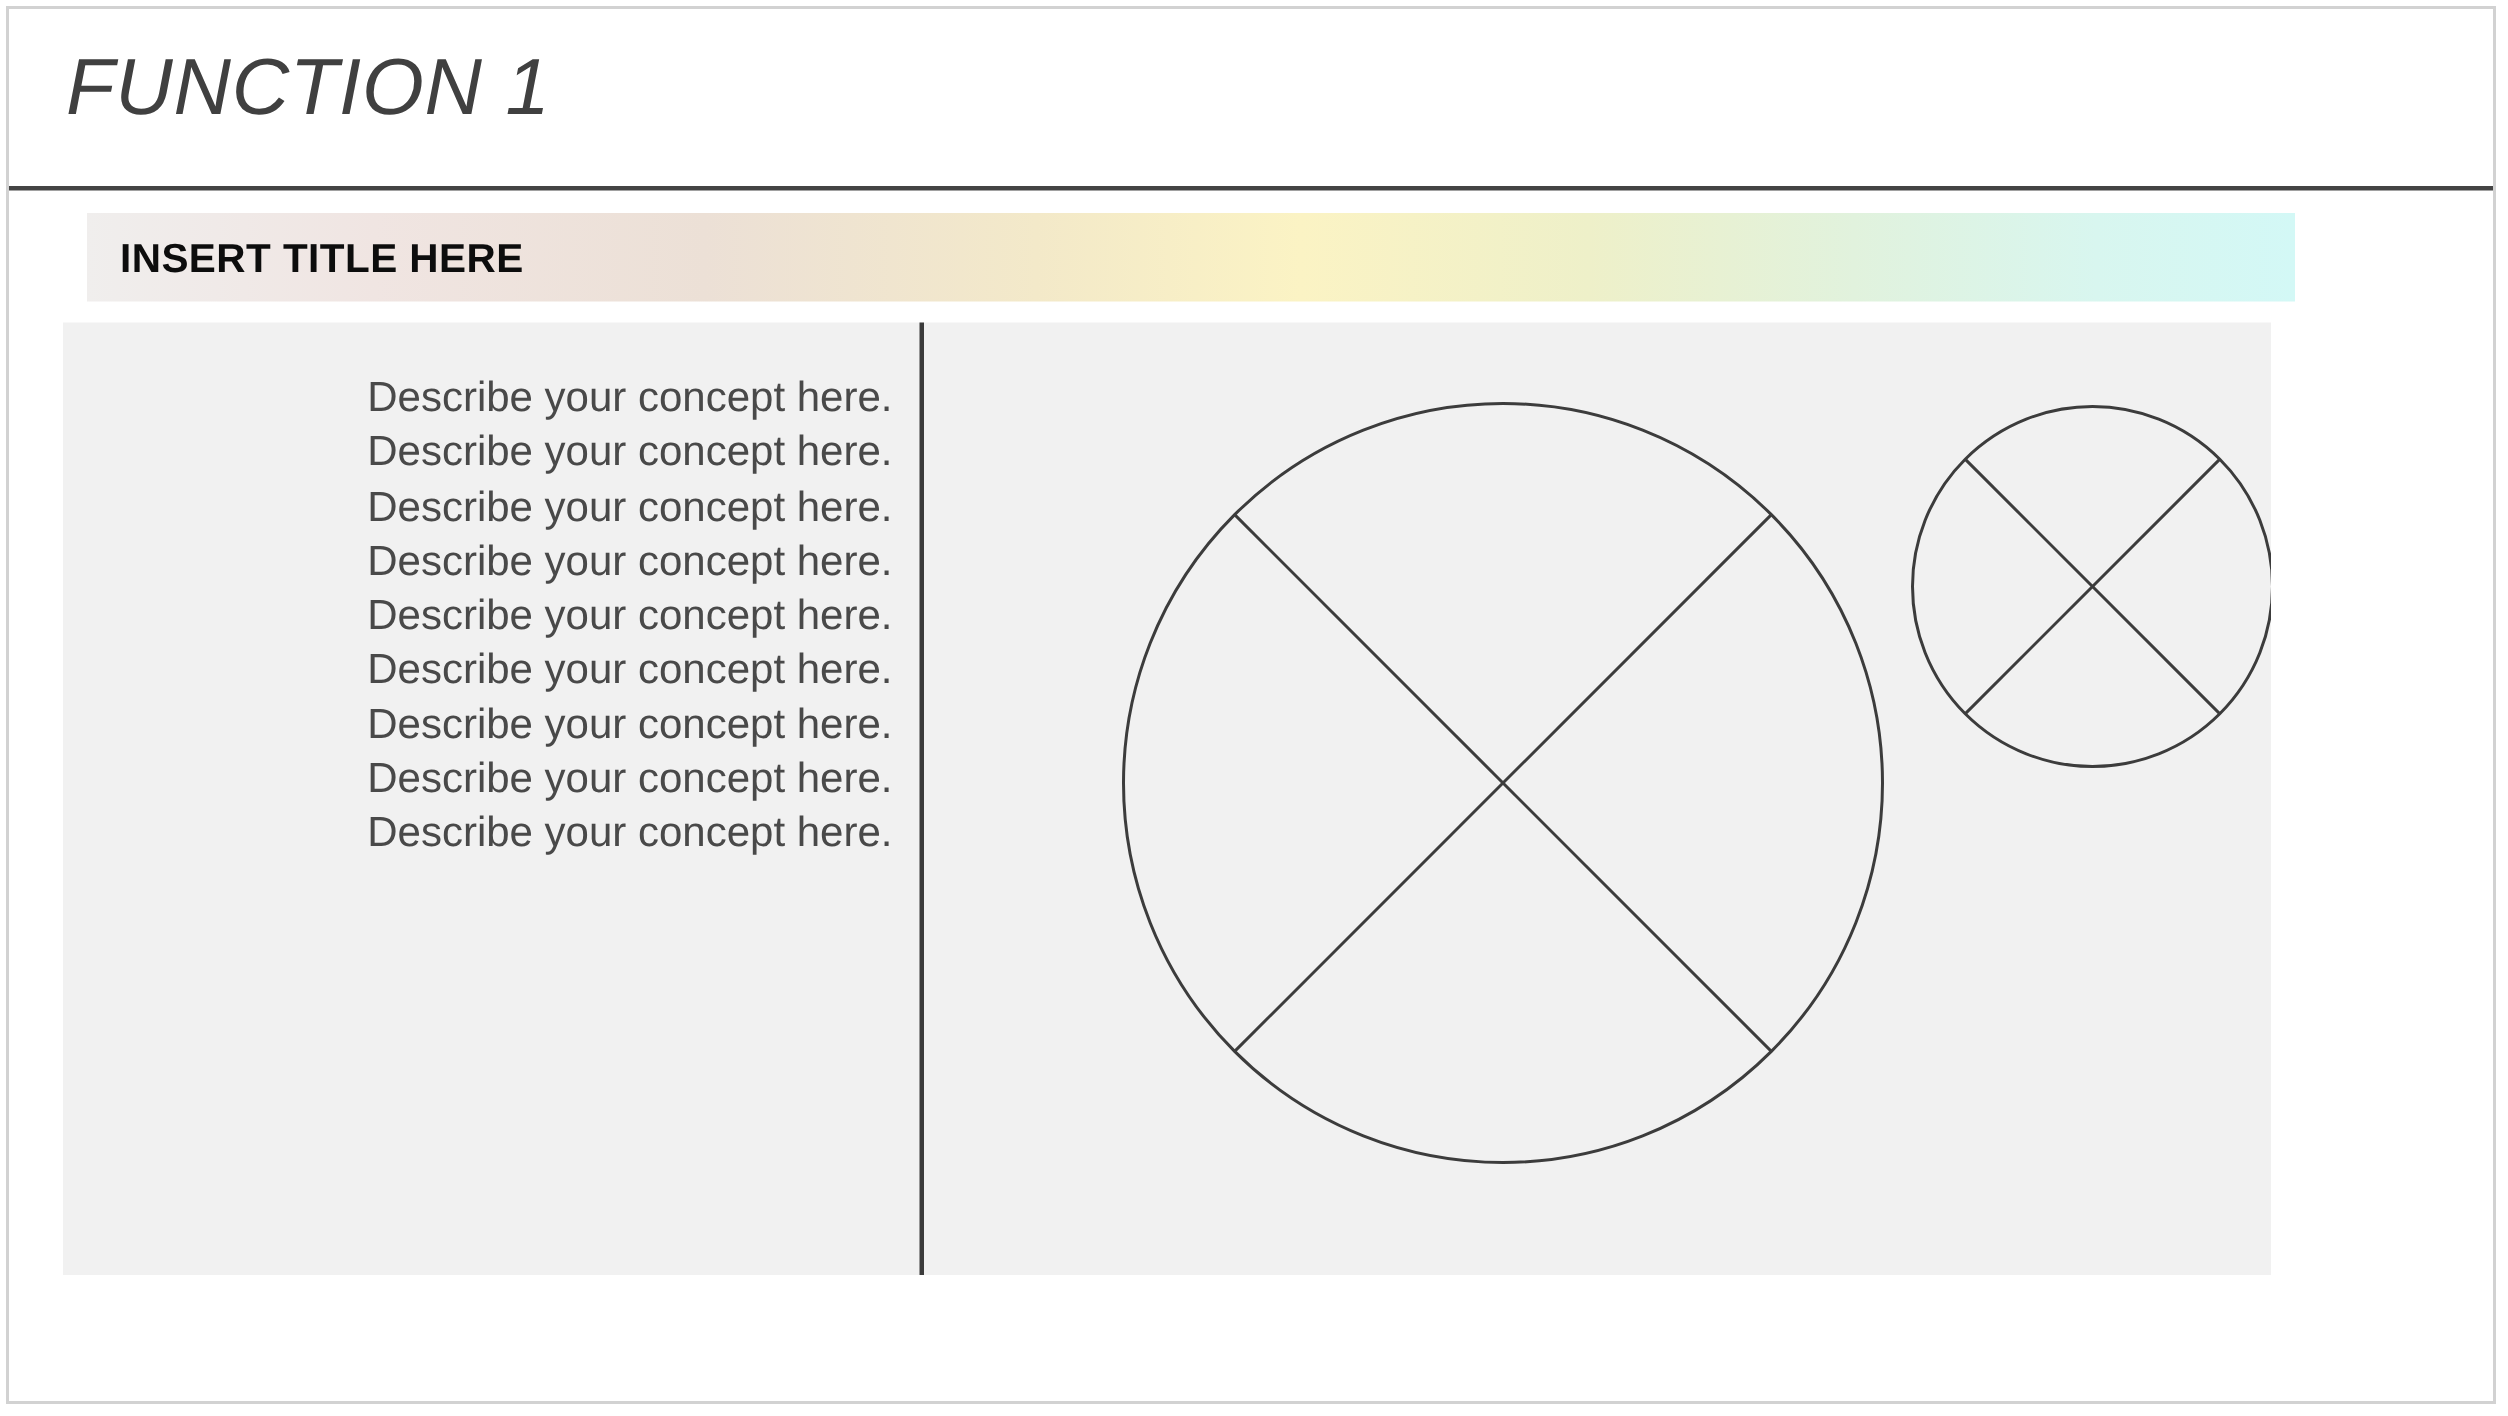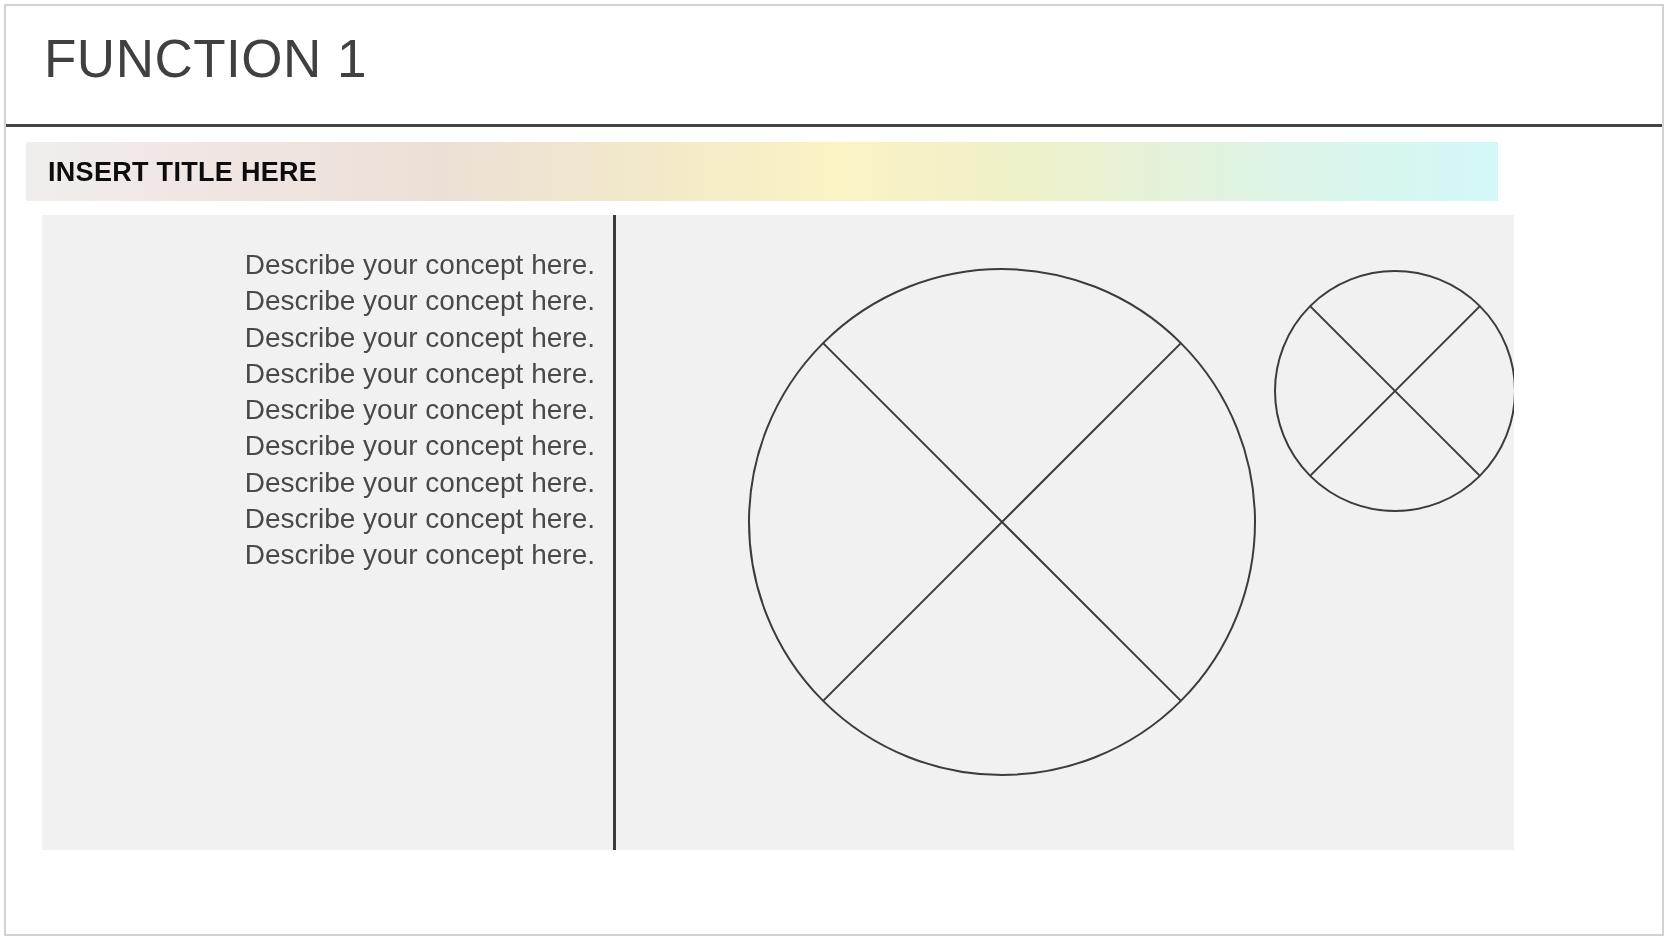--- a/index.html
+++ b/index.html
@@ -39,26 +39,27 @@
   .slide-title {
     position: absolute;
     left: 38px;
     top: 22px;
     font-size: 53px;
     line-height: 62px;
     font-weight: 300;
     letter-spacing: 0.5px;
     color: #404040;
     white-space: nowrap;
+    font-style: italic;
   }
 
   
   .banner {
     position: absolute;
-    left: 20px;
+    left: 52px;
     top: 136px;
     width: 1472px;
     height: 59px;
     background: linear-gradient(90deg,
         #f0eeed 0%,
         #f0e5e2 13%,
         #ece0d6 28%,
         #f3e9c9 43%,
         #fbf3c4 55%,
         #eef0c9 68%,

